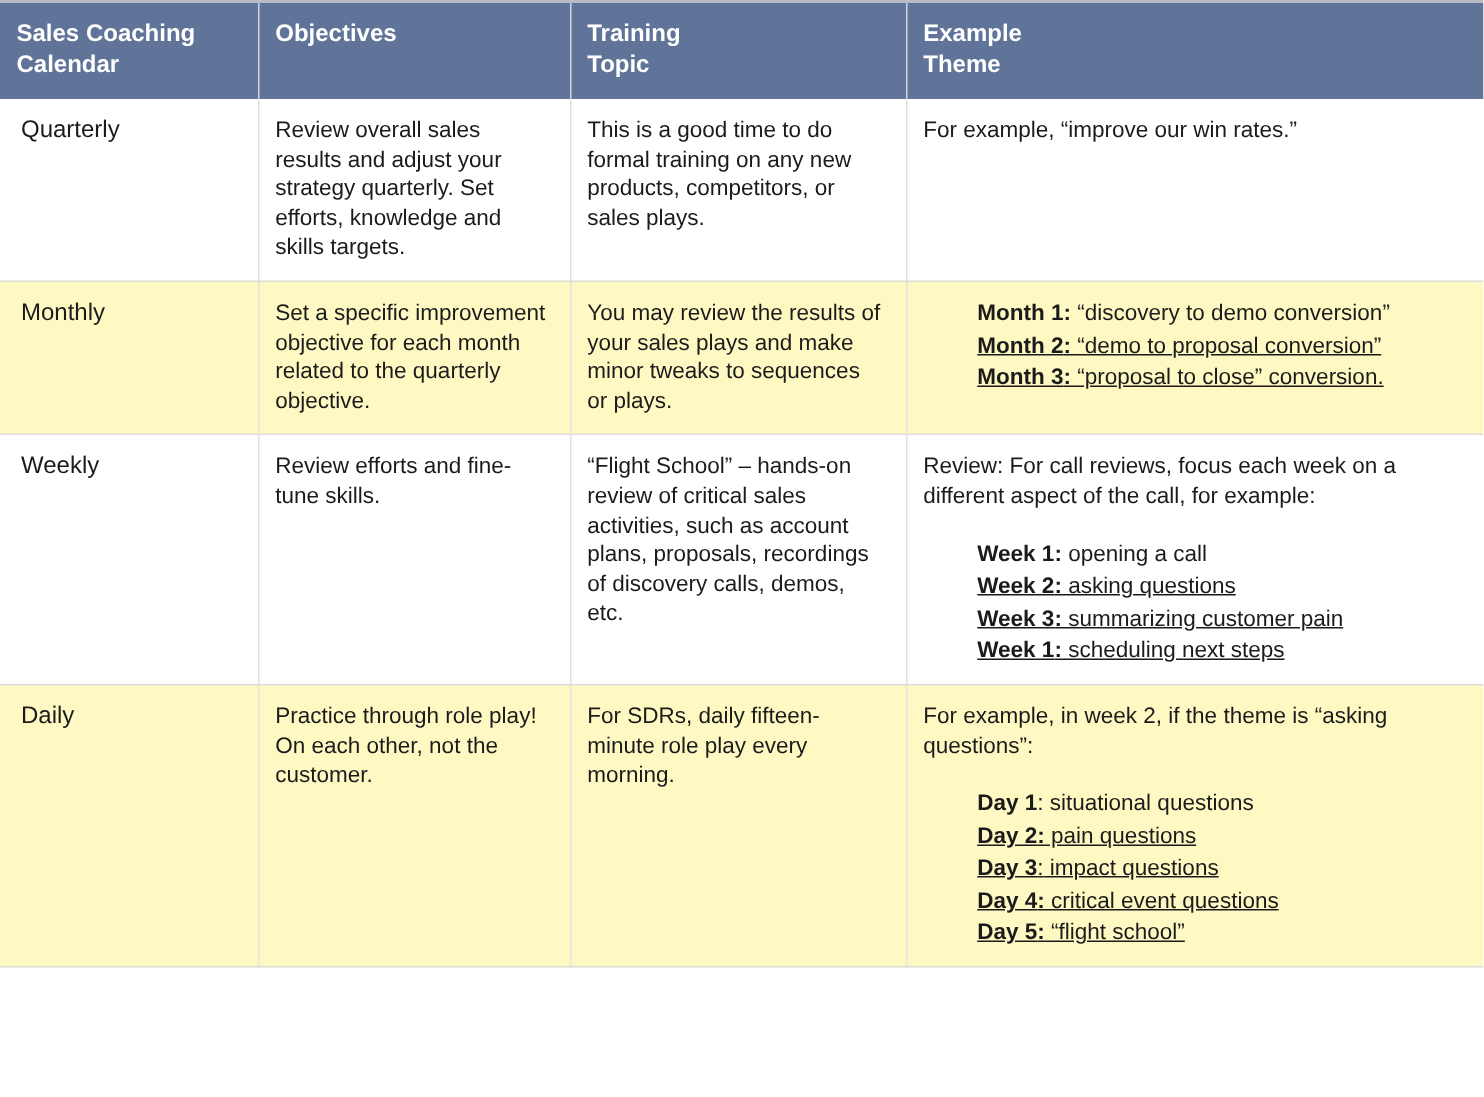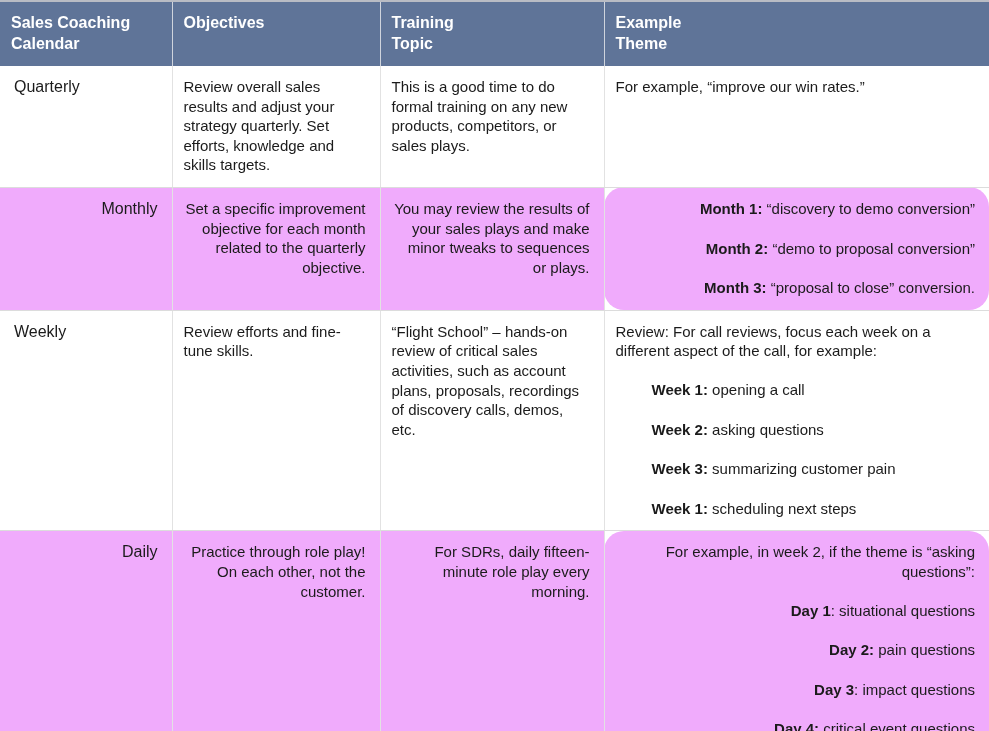--- a/index.html
+++ b/index.html
@@ -48,37 +48,37 @@
     vertical-align: top;
     text-align: left;
     font-size: 15px;
     line-height: 19.6px;
     color: #1b1b1b;
     padding: 11px 14px 12px 11px;
     border-right: 1px solid #e2e2e2;
     border-bottom: 1px solid #dcdcdc;
     box-sizing: border-box;
   }
-  tbody td.last { border-right: none; border-radius: 20px; }
+  tbody td.last { border-right: none; }
 
-  tbody tr.shaded td { background: #f0abfc; text-align: right; }
+  tbody tr.shaded td { background: #fef9c3; }
   tbody tr.plain td  { background: #ffffff; }
 
   td.period-cell {
     font-size: 16px;
     color: #1b1b1b;
     padding-top: 10px;
     padding-left: 14px;
     line-height: 21px;
   }
 
   .para { margin: 0; }
 
   .kv-line { margin: 0; }
-  .kv-line + .kv-line { margin-top: 20px; }
+  .kv-line + .kv-line { margin-top: 2px; text-decoration: underline; }
   .kv-list { margin-top: 19px; }
   .kv-key { font-weight: bold; padding-left: 36px; }
   .kv-sep { }
   .kv-sep.bold { font-weight: bold; }
 
   .hdr-line { display: block; }
 </style>
 </head>
 <body>
 

